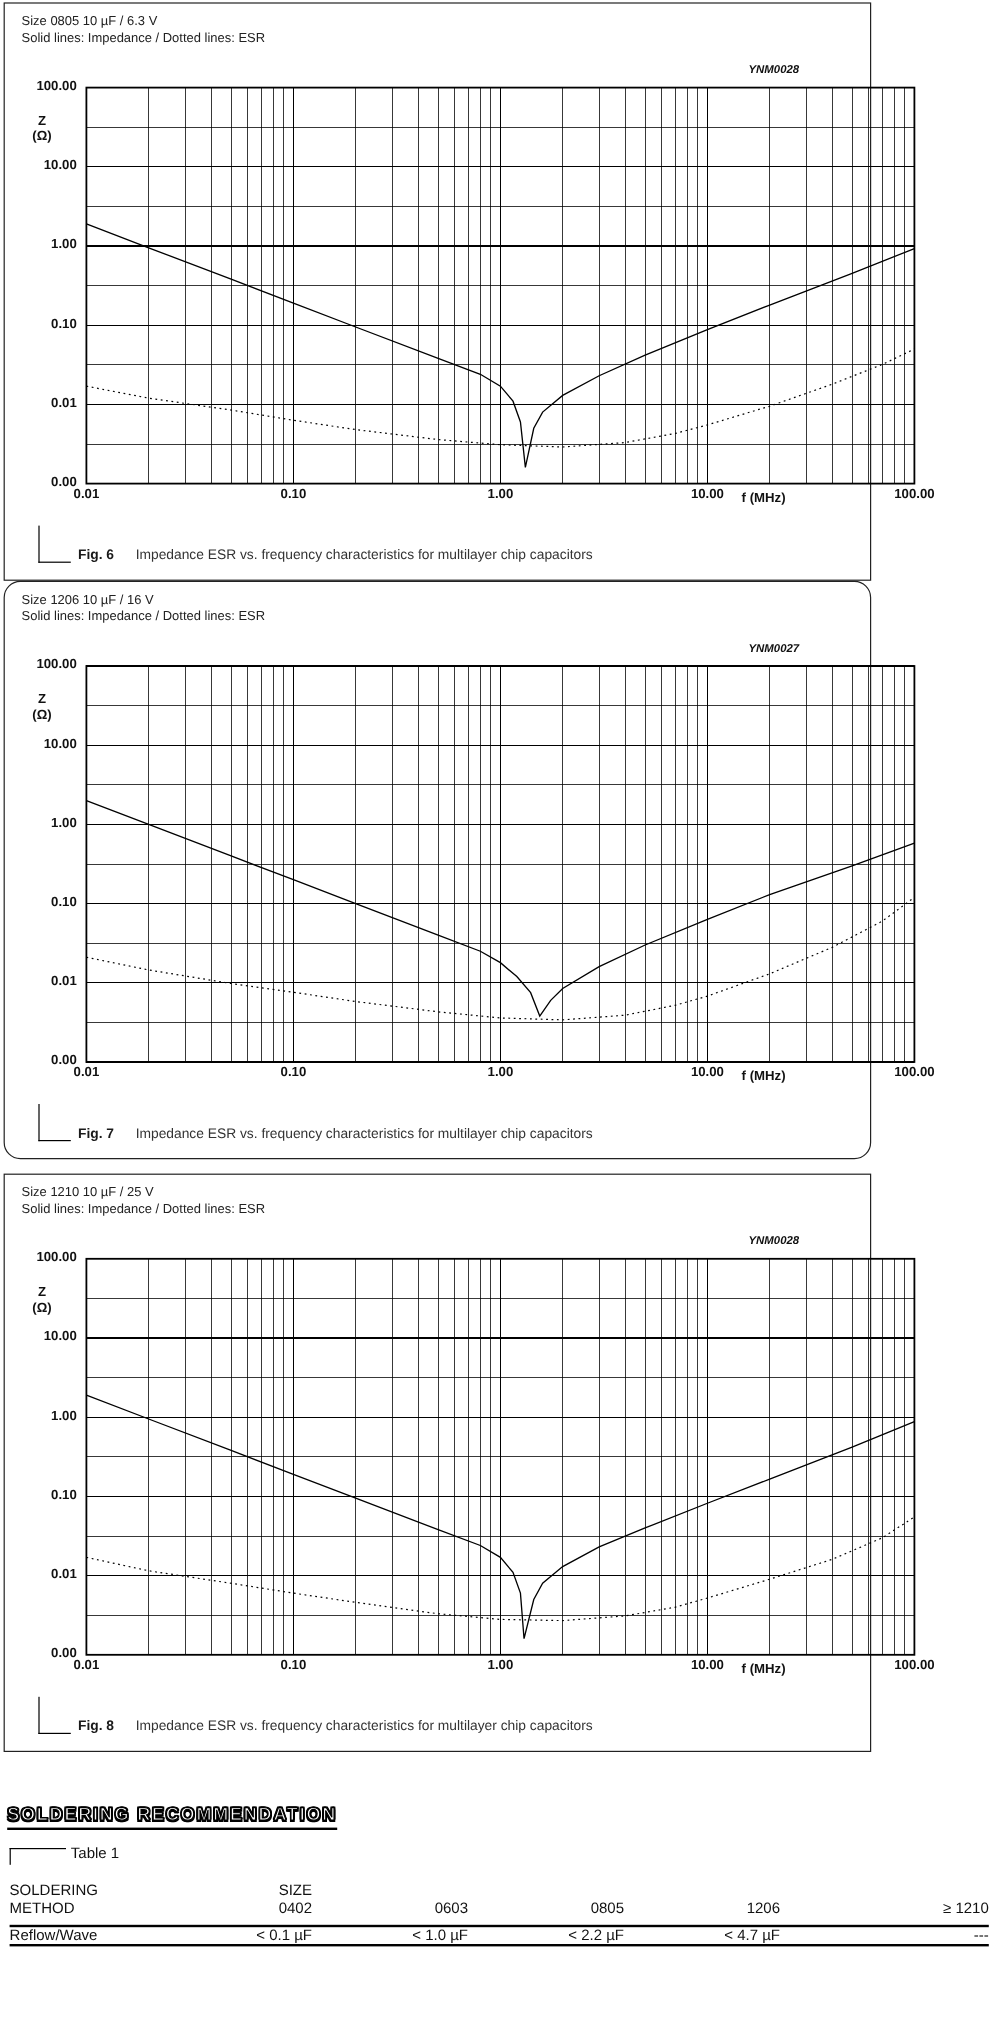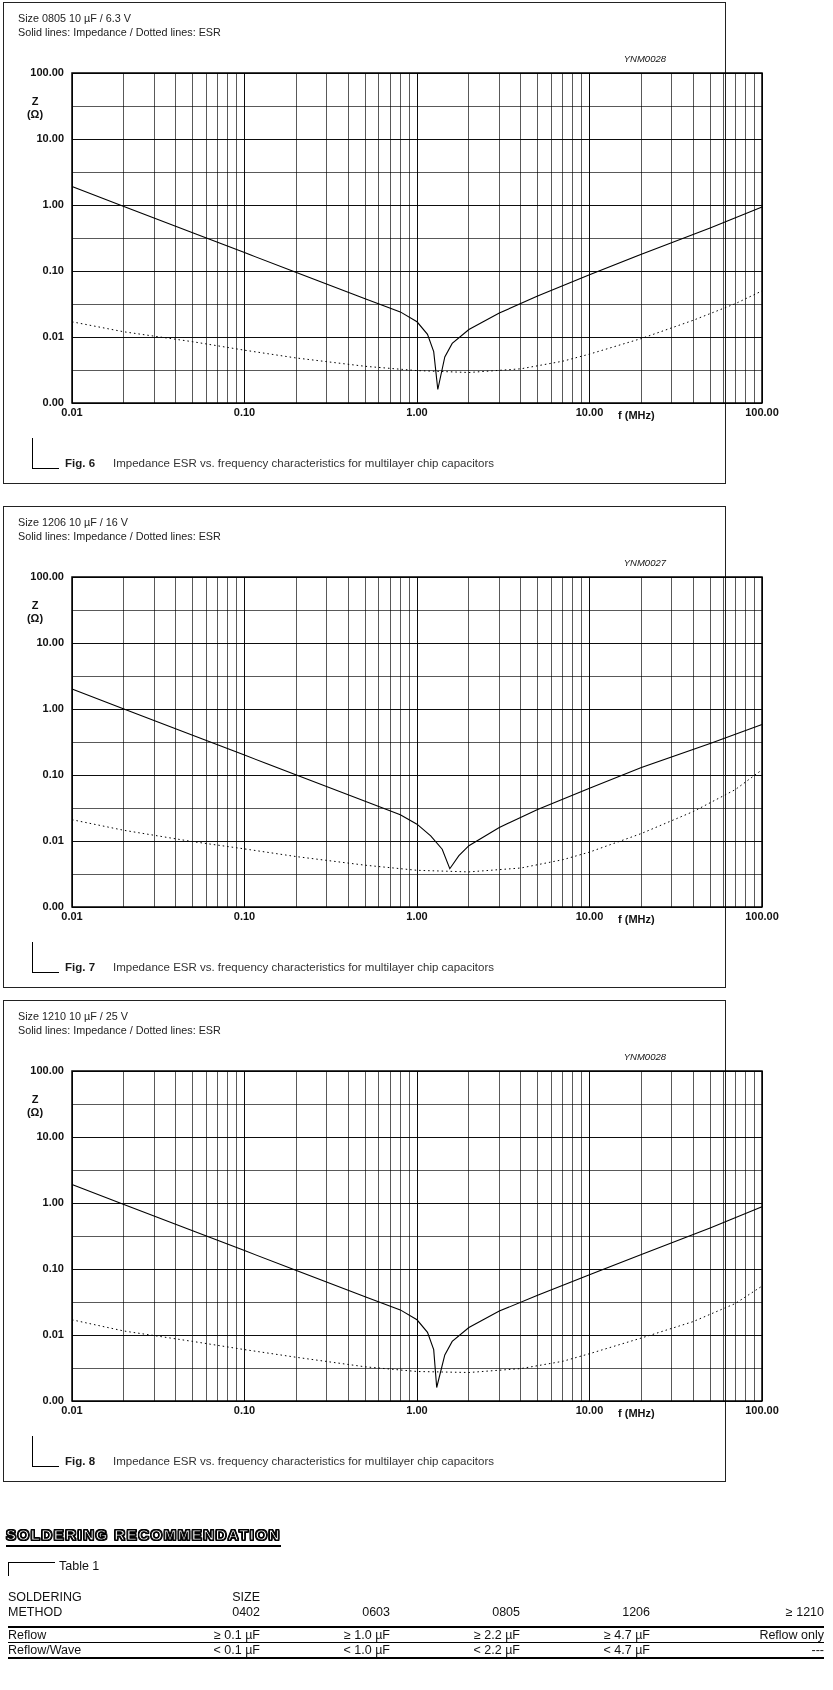--- a/index.html
+++ b/index.html
@@ -1,22 +1,22 @@
 <!DOCTYPE html>
 <html><head>
 <meta charset="utf-8">
 <style>
   html,body{margin:0;padding:0;}
   body{width:833px;height:1690px;background:#fff;color:#1a1a1a;
        font-family:"Liberation Sans",sans-serif;overflow:hidden;position:relative;}
   .chart-box{position:relative;margin-left:3px;width:723px;height:482px;
              border:1.2px solid #222;box-sizing:border-box;background:#fff;}
-  #box1{margin-top:2px;} #box2{margin-top:22px;} #box3{margin-top:12px;}
+  #box1{margin-top:2px;} #box2{border-radius:14px;} #box3{margin-top:12px;}
   .chart-header{position:absolute;left:14px;top:8px;font-size:10.8px;line-height:14px;color:#222;}
-  .chart-code{position:absolute;right:59px;top:50px;font-size:9.5px;font-style:italic;font-weight:normal;color:#111;}
+  .chart-code{position:absolute;right:59px;top:50px;font-size:9.5px;font-style:italic;font-weight:bold;color:#111;}
   .plot-wrap{position:absolute;left:68px;top:70px;width:690px;height:330px;}
   svg.plot-svg{position:absolute;left:0;top:0;overflow:visible;}
   .grid-minor{stroke:#000;stroke-width:0.65;shape-rendering:crispEdges;}
   .grid-major{stroke:#000;stroke-width:0.95;shape-rendering:crispEdges;}
   .plot-border{fill:none;stroke:#000;stroke-width:1.5;}
   .curve-imp{fill:none;stroke:#000;stroke-width:1.1;}
   .curve-esr{fill:none;stroke:#000;stroke-width:1;stroke-dasharray:1.5 3;}
   .ytick{position:absolute;left:-66px;width:58px;text-align:right;font-size:11px;font-weight:bold;color:#111;}
   .xtick{position:absolute;top:333px;width:64px;text-align:center;font-size:11px;font-weight:bold;color:#111;}
   .y-unit{position:absolute;left:-60px;top:22px;width:46px;text-align:center;
@@ -327,28 +327,20 @@
       <tr class="h2">
         <td>METHOD</td>
         <td class="num">0402</td>
         <td class="num">0603</td>
         <td class="num">0805</td>
         <td class="num">1206</td>
         <td class="num">≥ 1210</td>
       </tr>
     </thead>
     <tbody>
-      <tr class="r1">
-        <td>Reflow</td>
-        <td class="num">≥ 0.1 µF</td>
-        <td class="num">≥ 1.0 µF</td>
-        <td class="num">≥ 2.2 µF</td>
-        <td class="num">≥ 4.7 µF</td>
-        <td class="num">Reflow only</td>
-      </tr>
       <tr class="r2">
         <td>Reflow/Wave</td>
         <td class="num">&lt; 0.1 µF</td>
         <td class="num">&lt; 1.0 µF</td>
         <td class="num">&lt; 2.2 µF</td>
         <td class="num">&lt; 4.7 µF</td>
         <td class="num">---</td>
       </tr>
     </tbody>
   </table>

